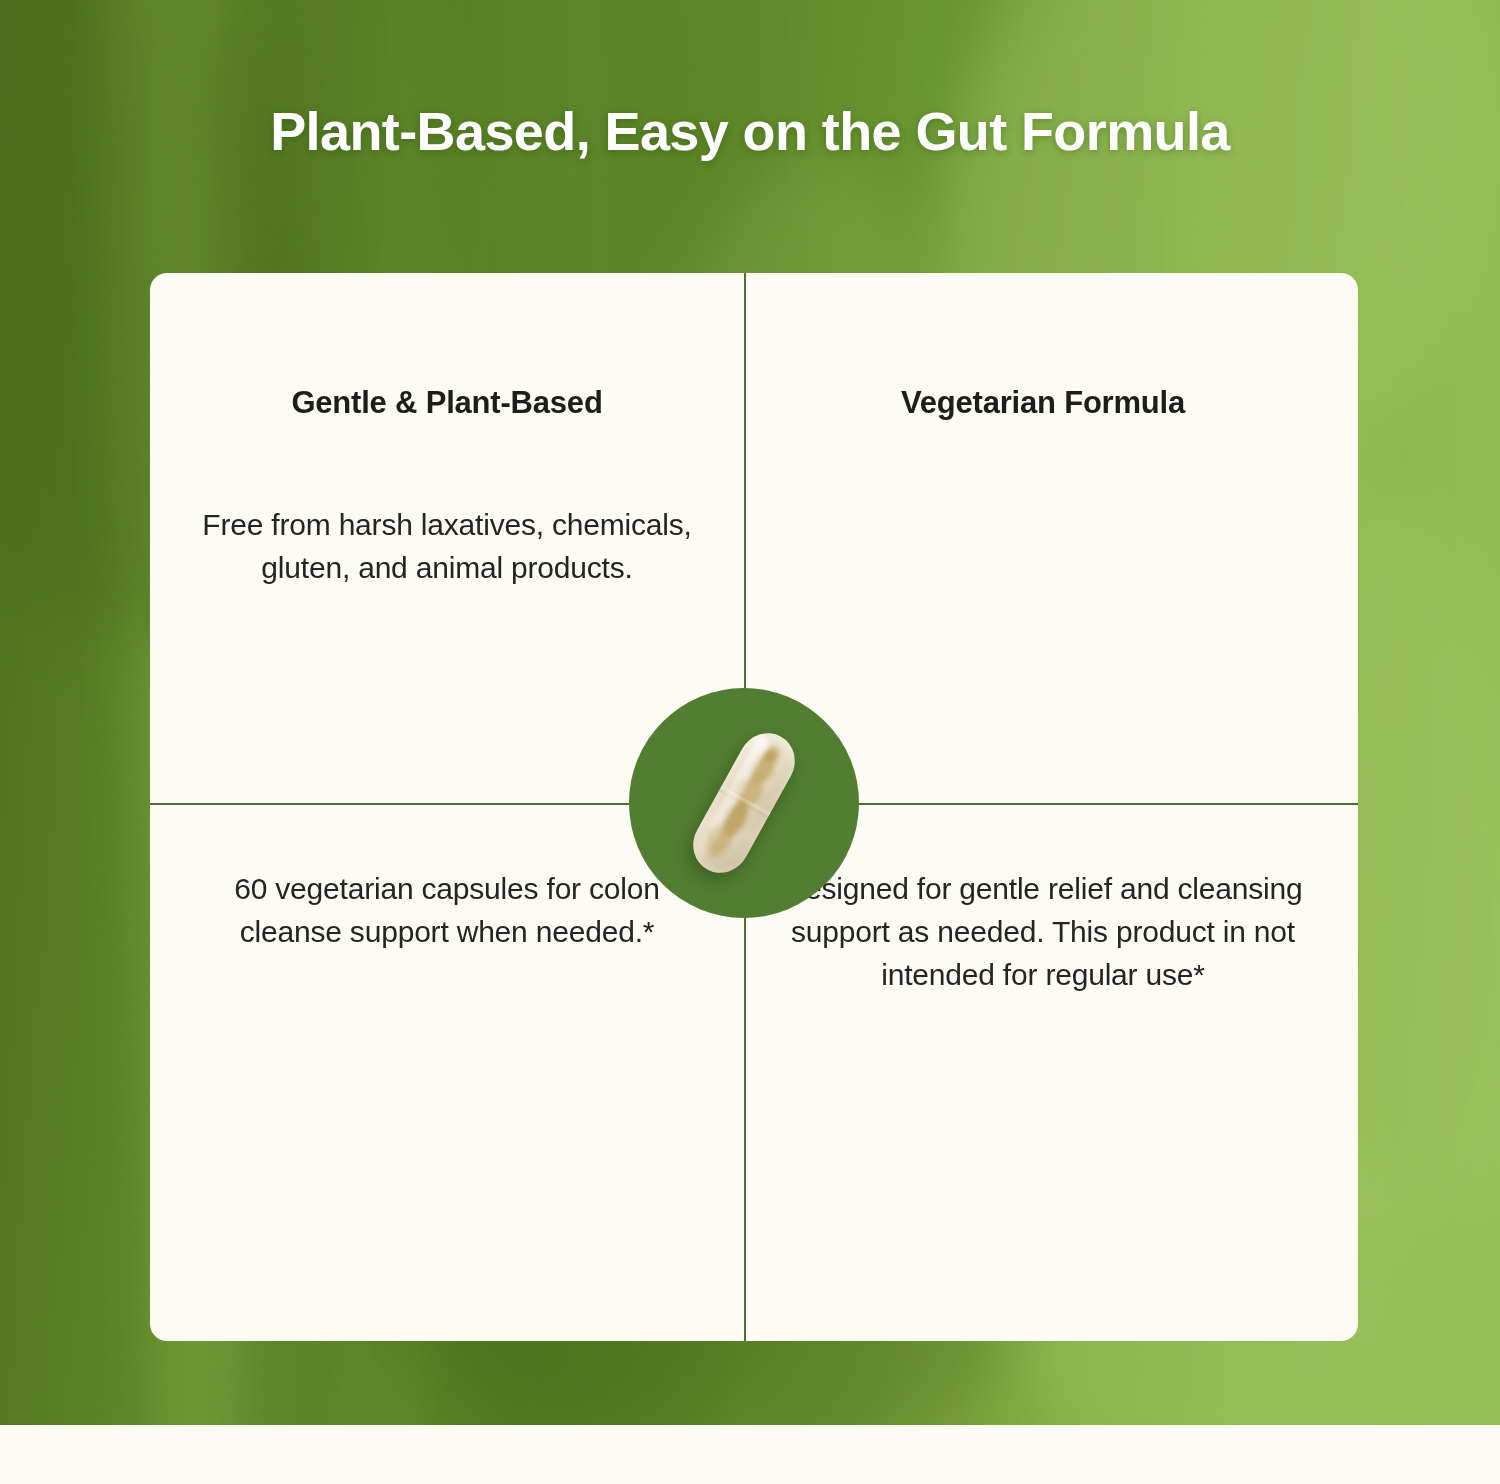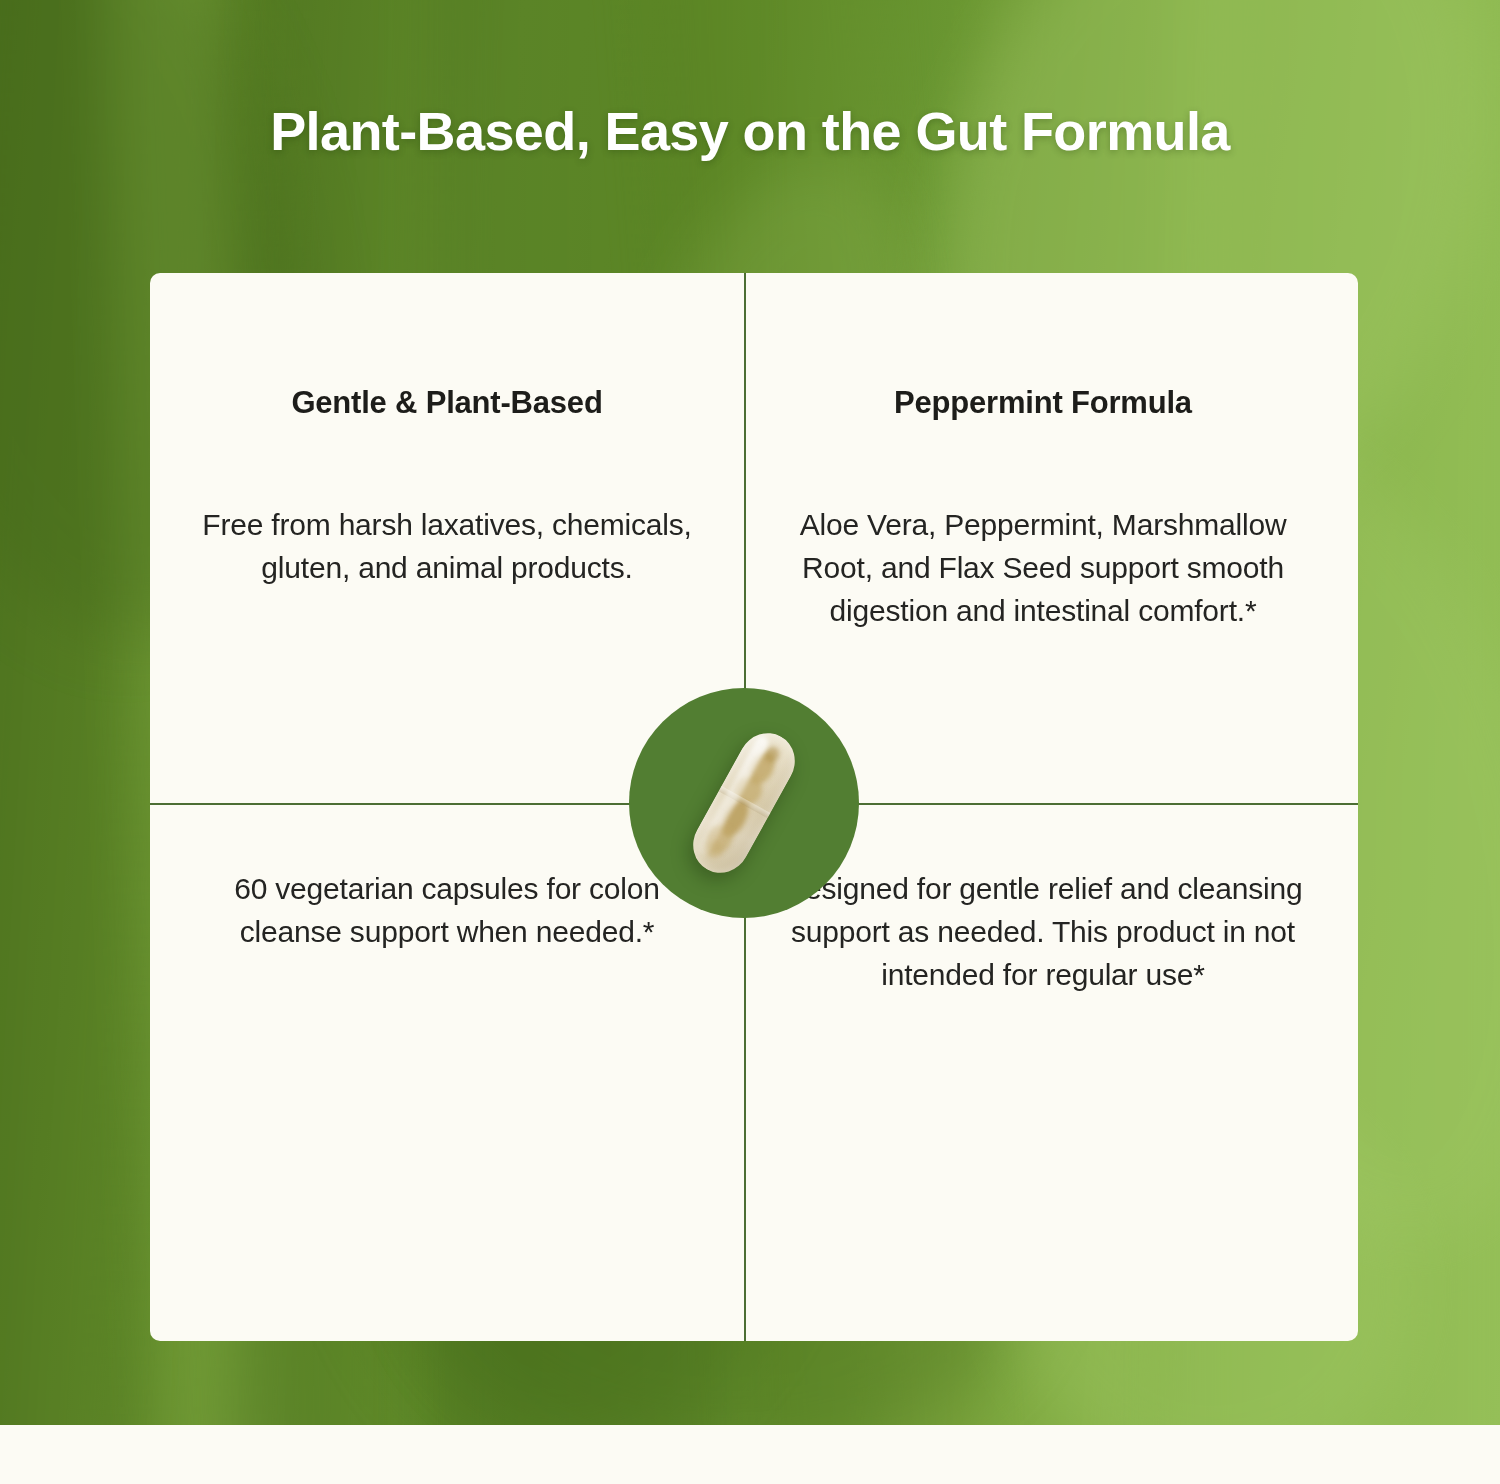--- a/index.html
+++ b/index.html
@@ -98,21 +98,21 @@
     letter-spacing:-0.6px;
     text-shadow:0 2px 7px rgba(30,55,10,.30);
   }
 
   
   .card {
     position:absolute;
     left:150px; top:273px;
     width:1208px; height:1068px;
     background:#FCFBF4;
-    border-radius:10px;
+    border-radius:17px;
     overflow:hidden;
   }
 
   .divider-v {
     position:absolute;
     left:594px; top:0;
     width:2px; height:1068px;
     background:#4C6E33;
   }
   .divider-h {
@@ -245,22 +245,21 @@
   <div class="headline">Plant-Based, Easy on the Gut Formula</div>
 
   <div class="card">
 
     <div class="quad q-tl">
       <div class="q-title">Gentle &amp; Plant-Based</div>
       <div class="q-body">Free from harsh laxatives, chemicals, gluten, and animal products.</div>
     </div>
 
     <div class="quad q-tr">
-      <div class="q-title">Peppermint Formula</div>
-      <div class="q-body">Aloe Vera, Peppermint, Marshmallow Root, and Flax Seed support smooth digestion and intestinal comfort.*</div>
+      <div class="q-title">Vegetarian Formula</div>
     </div>
 
     <div class="quad q-bl">
       <div class="q-body">60 vegetarian capsules for colon cleanse support when needed.*</div>
     </div>
 
     <div class="quad q-br">
       <div class="q-body">Designed for gentle relief and cleansing support as needed. This product in not intended for regular use*</div>
     </div>
 

